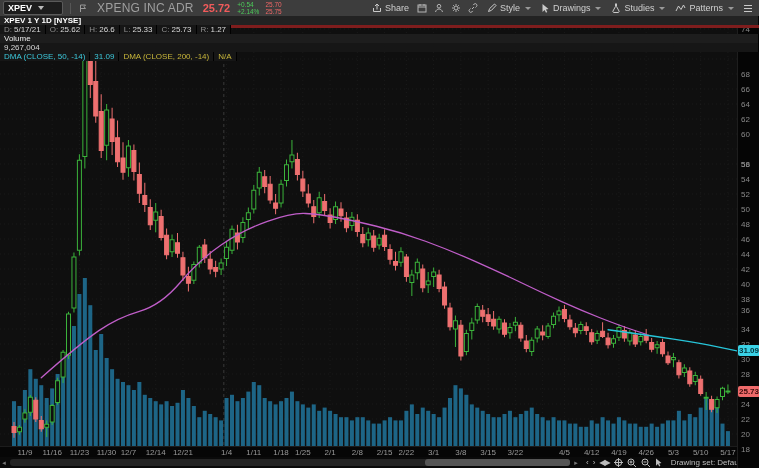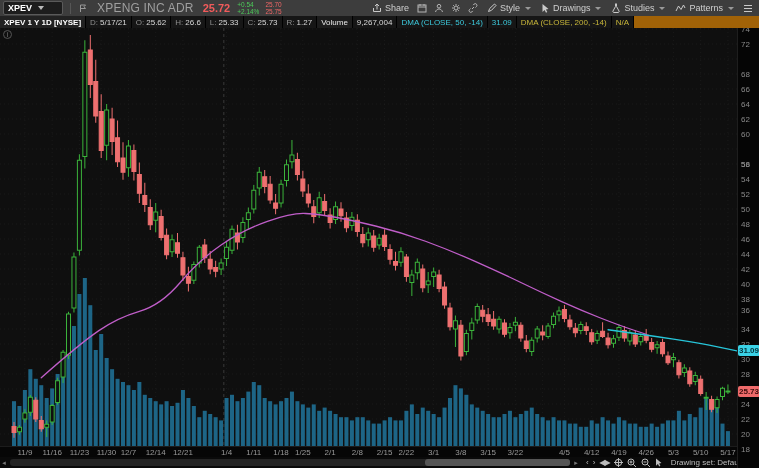--- a/index.html
+++ b/index.html
@@ -33,22 +33,22 @@
     font-size:6.5px; line-height:7px; margin:0 3px; }
   .mini-stack.green { color:#4ccb5a; }
   .mini-stack.red { color:#e66; }
   .tb-right { margin-left:auto; display:flex; align-items:center; }
   .tb-btn { display:flex; align-items:center; gap:3px; padding:0 5px; height:14px;
     color:#cfcfcf; cursor:pointer; white-space:nowrap; }
   .caret-dn { width:0; height:0; border-left:3px solid transparent;
     border-right:3px solid transparent; border-top:3px solid #999; margin-left:2px; }
   
   .quotebar {
-    position:absolute; top:16px; left:0; right:0; height:12px; background:#a16207;
-    display:flex; align-items:stretch; font-size:8px; z-index:4; color:#b5b5b5;
+    position:absolute; top:16px; left:0; right:0; height:12px; background:#7f1d1d;
+    display:flex; align-items:stretch; font-size:8px; z-index:4; color:#b5b5b5;flex-direction:column;
   }
   .qseg { display:flex; align-items:center; padding:0 4px; background:#161616;
     border-right:1px solid #000; white-space:nowrap; }
   .qseg .lbl { color:#8f8f8f; margin-right:2px; }
   .qseg .val { color:#d8d8d8; }
   .qtitle { background:#222; color:#fff; font-weight:bold; }
   .qvol-l { background:#1d1d1d; color:#e8e8e8; }
   
   .chart-area { position:absolute; top:28px; left:0; width:737px; height:418px;
     background:#0f0f0f; }

